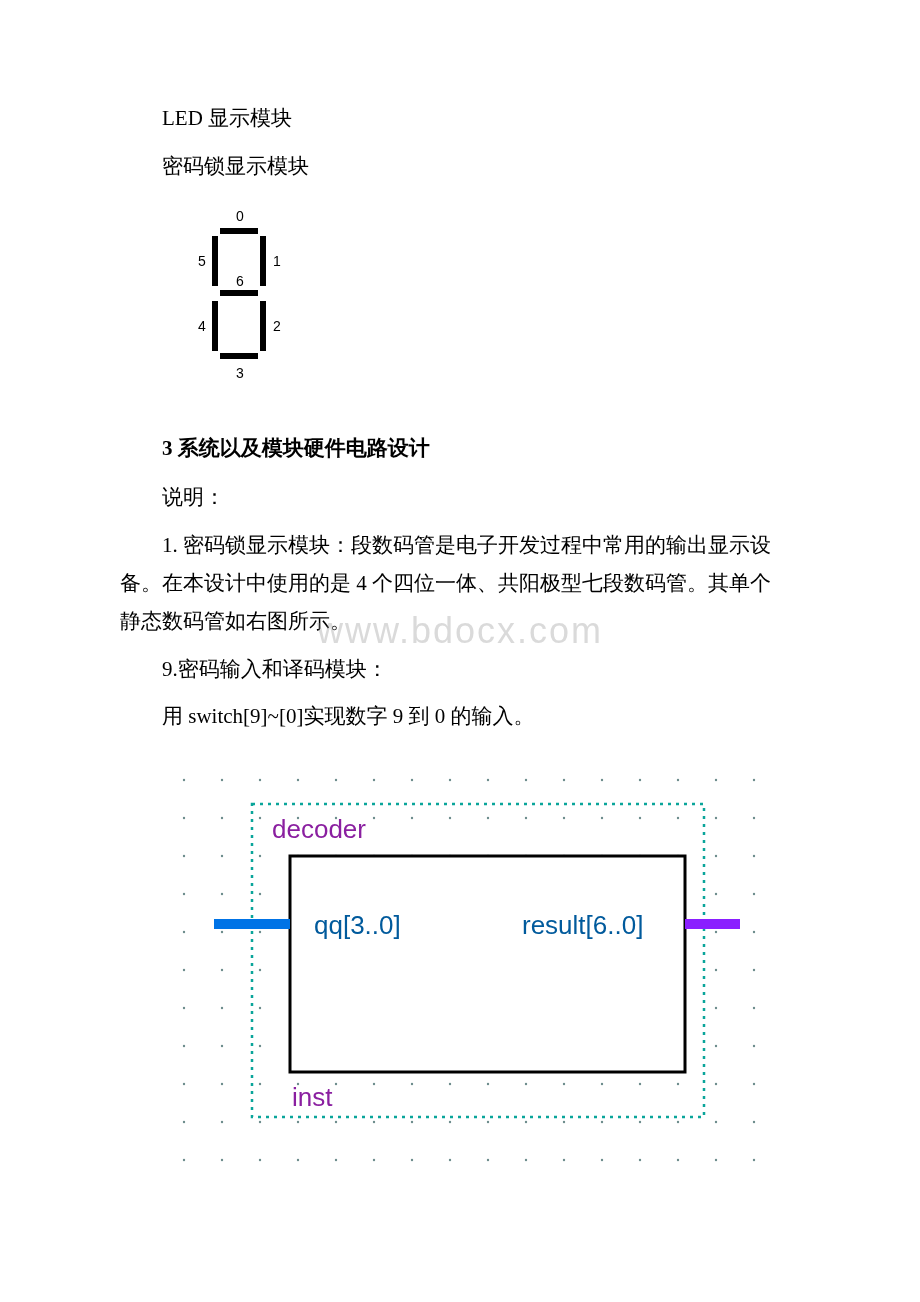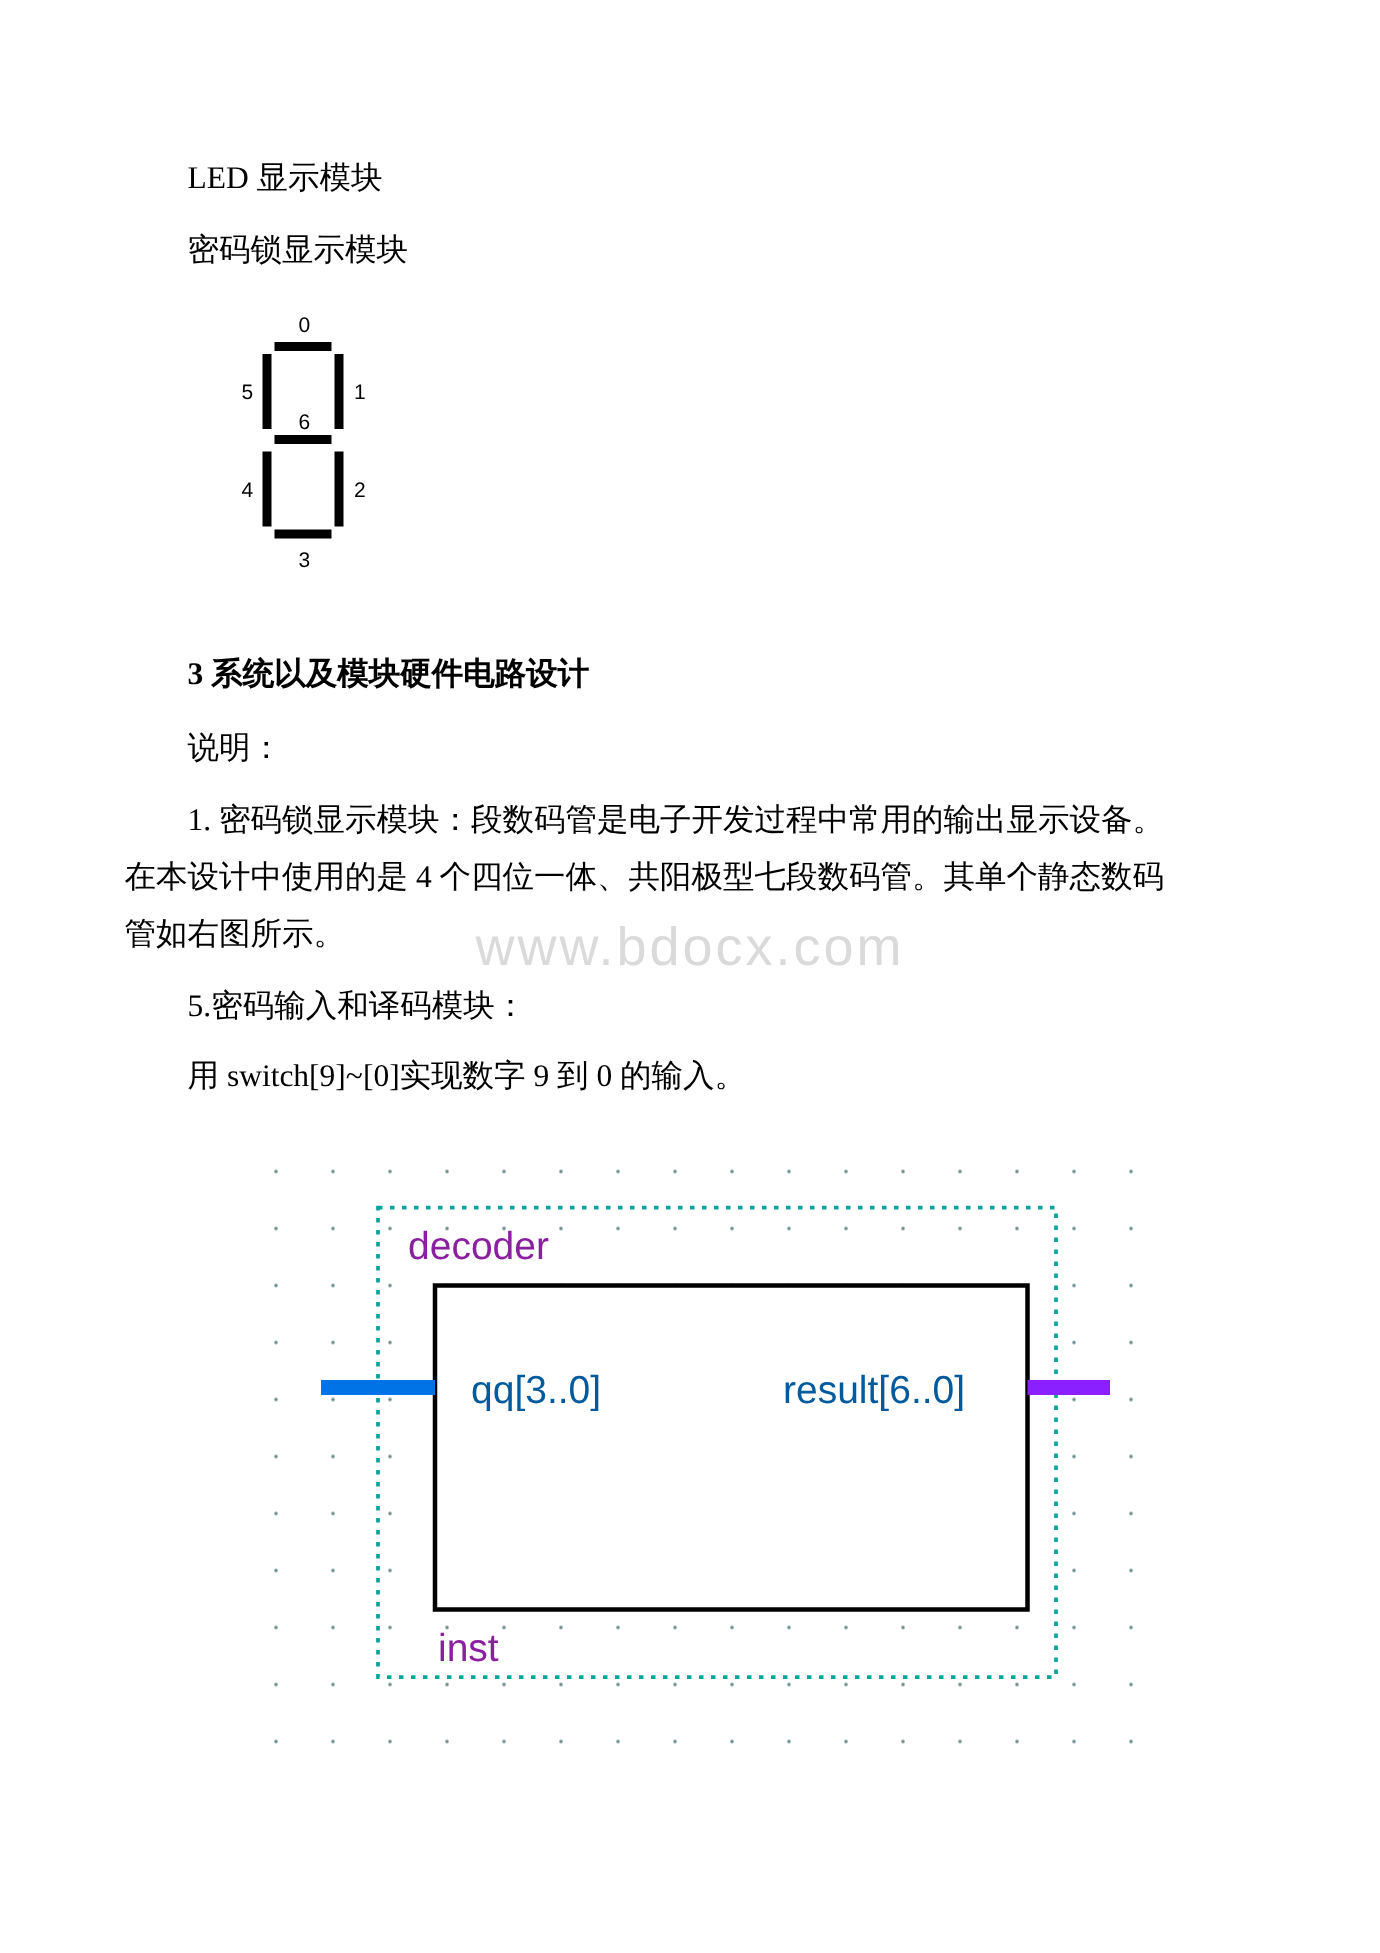--- a/index.html
+++ b/index.html
@@ -5,21 +5,21 @@
     * { margin: 0; padding: 0; box-sizing: border-box; }
     body {
       width: 920px;
       height: 1302px;
       background: #fff;
       font-family: "SimSun", "Times New Roman", serif;
       position: relative;
       color: #000;
     }
     .content {
-      padding: 100px 130px 60px 83px;
+      padding: 100px 130px 60px 120px;
     }
     .line {
       font-size: 21px;
       line-height: 1.8;
       margin-bottom: 10px;
       text-indent: 2em;
     }
     .line.section { margin-top: 20px; margin-bottom: 12px; font-weight: bold; }
     .watermark {
       position: absolute;
@@ -66,21 +66,21 @@
       <text x="68" y="172" font-size="14" font-family="Arial">3</text>
       <text x="30" y="125" font-size="14" font-family="Arial">4</text>
       <text x="30" y="60" font-size="14" font-family="Arial">5</text>
       <text x="68" y="80" font-size="14" font-family="Arial">6</text>
     </svg>
   </div>
 
   <p class="line section">3 系统以及模块硬件电路设计</p>
   <p class="line">说明：</p>
   <p class="line" style="text-indent:2em;">1. 密码锁显示模块：段数码管是电子开发过程中常用的输出显示设备。在本设计中使用的是 4 个四位一体、共阳极型七段数码管。其单个静态数码管如右图所示。</p>
-  <p class="line">5.密码输入和译码模块：</p>
+  <p class="line">9.密码输入和译码模块：</p>
   <p class="line"> 用 switch[9]~[0]实现数字 9 到 0 的输入。</p>
 
   <div class="decoder-diagram">
     <svg width="610" height="400" viewBox="0 0 610 400">
 
       <g class="dot-grid">
         <g>
           
         </g>
       </g>

